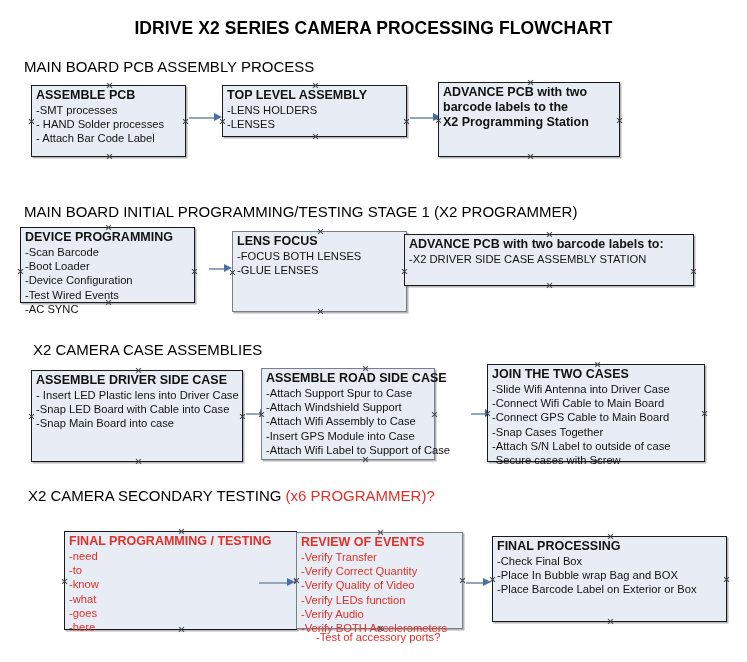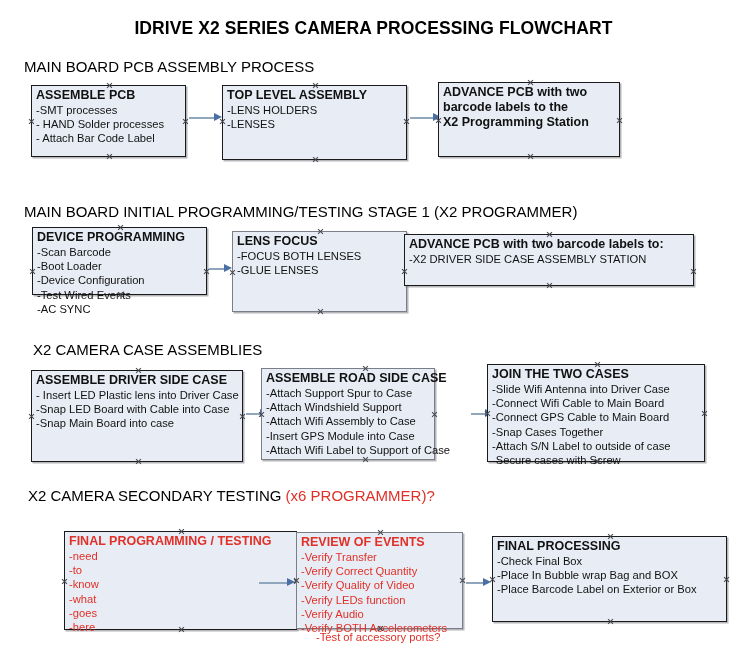--- a/index.html
+++ b/index.html
@@ -157,21 +157,21 @@
     <div class="handle" style="left:74px; bottom:-4px;"></div>
     <div class="handle" style="left:-4px; top:32px;"></div>
     <div class="handle" style="right:-4px; top:32px;"></div>
   </div>
 
   <div class="connector" style="left:189px; top:113px; width:33px;">
     <div class="shaft"></div>
       <div class="head"></div>
   </div>
 
-  <div class="flow-box" style="left:222px; top:85px; width:185px; height:75px;">
+  <div class="flow-box" style="left:222px; top:85px; width:185px; height:52px;">
     <div class="box-inner">
       <div class="box-title">TOP LEVEL ASSEMBLY</div>
       <div class="box-line">-LENS HOLDERS</div>
       <div class="box-line">-LENSES</div>
     </div>
     <div class="handle" style="left:89px; top:-4px;"></div>
     <div class="handle" style="left:89px; bottom:-4px;"></div>
     <div class="handle" style="left:-4px; top:32px;"></div>
     <div class="handle" style="right:-4px; top:32px;"></div>
   </div>
@@ -190,21 +190,21 @@
     <div class="handle" style="left:88px; top:-4px;"></div>
     <div class="handle" style="left:88px; bottom:-4px;"></div>
     <div class="handle" style="left:-4px; top:34px;"></div>
     <div class="handle" style="right:-4px; top:34px;"></div>
   </div>
 
   <div class="section-header" style="left:24px; top:203px;">
     <span>MAIN BOARD INITIAL PROGRAMMING/TESTING STAGE 1 (X2 PROGRAMMER)</span>
   </div>
 
-  <div class="flow-box" style="left:32px; top:227px; width:175px; height:68px;">
+  <div class="flow-box" style="left:20px; top:227px; width:175px; height:76px;">
     <div class="box-inner">
       <div class="box-title">DEVICE PROGRAMMING</div>
       <div class="box-line">-Scan Barcode</div>
       <div class="box-line">-Boot Loader</div>
       <div class="box-line">-Device Configuration</div>
       <div class="box-line">-Test Wired Events</div>
       <div class="box-line">-AC SYNC</div>
     </div>
     <div class="handle" style="left:84px; top:-4px;"></div>
     <div class="handle" style="left:84px; bottom:-4px;"></div>

